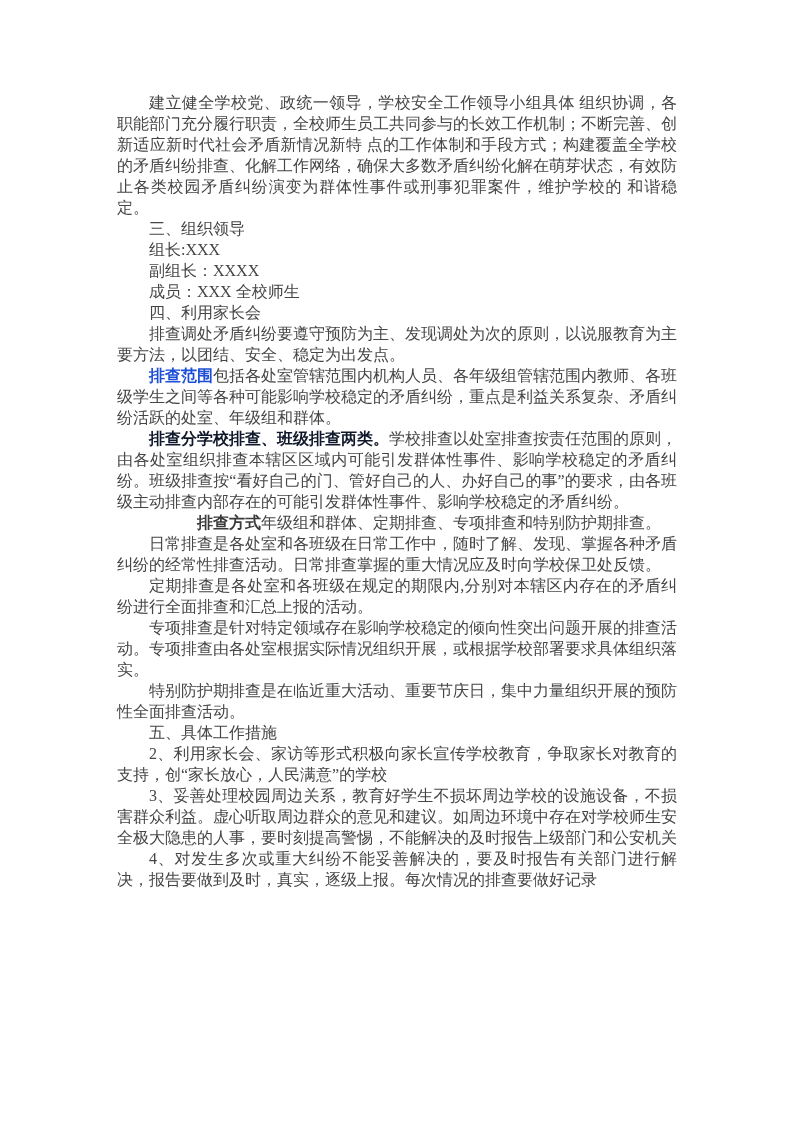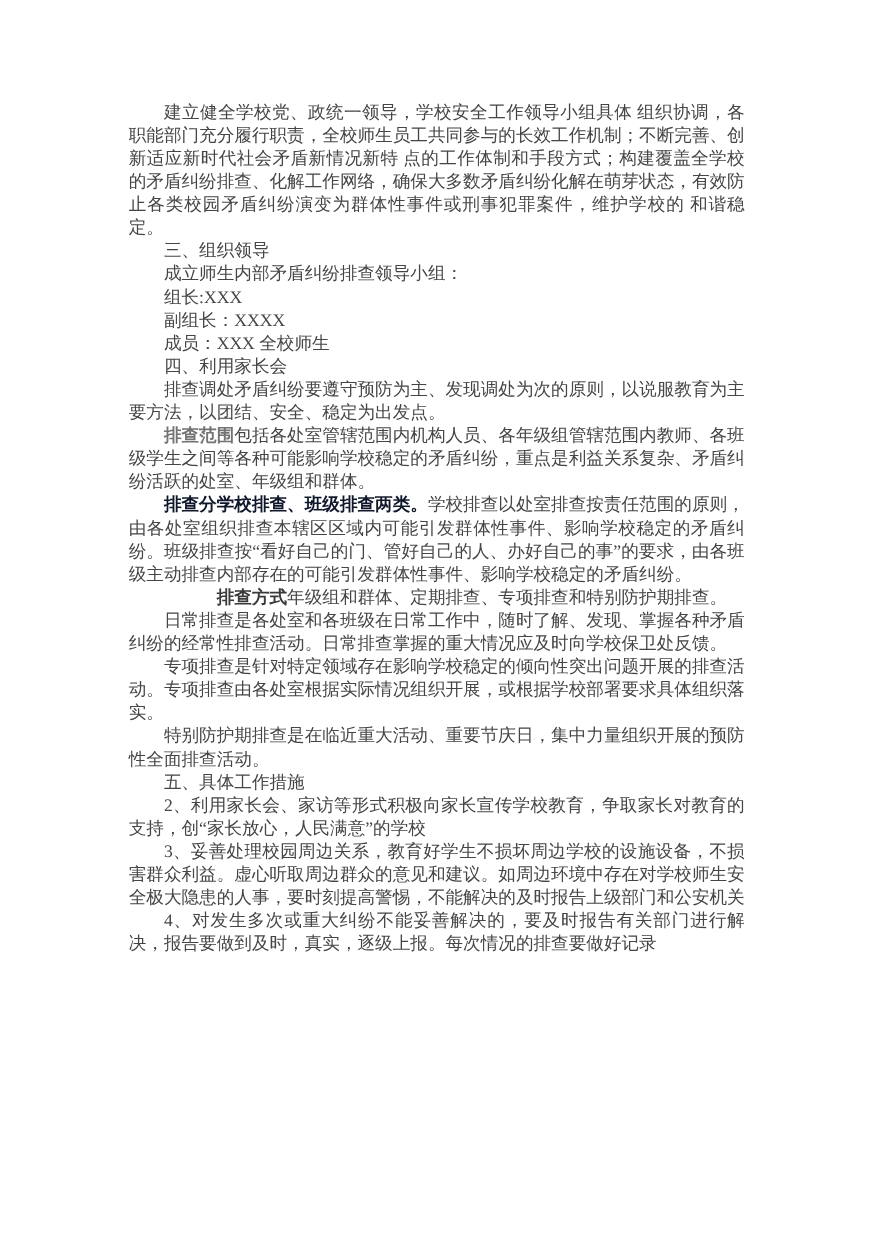--- a/index.html
+++ b/index.html
@@ -47,30 +47,30 @@
     font-weight: 400;
   }
 </style>
 </head>
 <body style="background: rgb(255, 255, 255);">
 
 <div class="page">
   <div class="doc-body" style="color: rgb(69, 69, 69);">
       <p class="para"><span class="run">建立健全学校党、政统一领导，学校安全工作领导小组具体 组织协调，各职能部门充分履行职责，全校师生员工共同参与的长效工作机制；不断完善、创新适应新时代社会矛盾新情况新特 点的工作体制和手段方式；构建覆盖全学校的矛盾纠纷排查、化解工作网络，确保大多数矛盾纠纷化解在萌芽状态，有效防止各类校园矛盾纠纷演变为群体性事件或刑事犯罪案件，维护学校的 和谐稳定。</span></p>
       <p class="para"><span class="run">三、组织领导</span></p>
-      <p class="para"><span class="run">成立师生内部矛盾纠纷排查领导小组：</span></p>
       <p class="para"><span class="run">组长:XXX</span></p>
       <p class="para"><span class="run">副组长：XXXX</span></p>
       <p class="para"><span class="run">成员：XXX 全校师生</span></p>
       <p class="para"><span class="run">四、利用家长会</span></p>
       <p class="para"><span class="run">排查调处矛盾纠纷要遵守预防为主、发现调处为次的原则，以说服教育为主要方法，以团结、安全、稳定为出发点。</span></p>
-      <p class="para"><span class="run-bold" style="color: #737373;">排查范围</span><span class="run">包括各处室管辖范围内机构人员、各年级组管辖范围内教师、各班级学生之间等各种可能影响学校稳定的矛盾纠纷，重点是利益关系复杂、矛盾纠纷活跃的处室、年级组和群体。</span></p>
+      <p class="para"><span class="run-bold" style="color: #1d4ed8;">排查范围</span><span class="run">包括各处室管辖范围内机构人员、各年级组管辖范围内教师、各班级学生之间等各种可能影响学校稳定的矛盾纠纷，重点是利益关系复杂、矛盾纠纷活跃的处室、年级组和群体。</span></p>
       <p class="para"><span class="run-bold" style="color: #0f172a;">排查分学校排查、班级排查两类。</span><span class="run">学校排查以处室排查按责任范围的原则，由各处室组织排查本辖区区域内可能引发群体性事件、影响学校稳定的矛盾纠纷。班级排查按“看好自己的门、管好自己的人、办好自己的事”的要求，由各班级主动排查内部存在的可能引发群体性事件、影响学校稳定的矛盾纠纷。</span></p>
       <p class="para"><span class="run-bold" style="color: rgb(58, 58, 58); margin-left: 48px;">排查方式</span><span class="run">年级组和群体、定期排查、专项排查和特别防护期排查。</span></p>
       <p class="para"><span class="run">日常排查是各处室和各班级在日常工作中，随时了解、发现、掌握各种矛盾纠纷的经常性排查活动。日常排查掌握的重大情况应及时向学校保卫处反馈。</span></p>
+      <p class="para"><span class="run">定期排查是各处室和各班级在规定的期限内,分别对本辖区内存在的矛盾纠纷进行全面排查和汇总上报的活动。</span></p>
       <p class="para"><span class="run">专项排查是针对特定领域存在影响学校稳定的倾向性突出问题开展的排查活动。专项排查由各处室根据实际情况组织开展，或根据学校部署要求具体组织落实。</span></p>
       <p class="para"><span class="run">特别防护期排查是在临近重大活动、重要节庆日，集中力量组织开展的预防性全面排查活动。</span></p>
       <p class="para"><span class="run">五、具体工作措施</span></p>
       <p class="para"><span class="run">2、利用家长会、家访等形式积极向家长宣传学校教育，争取家长对教育的支持，创“家长放心，人民满意”的学校</span></p>
       <p class="para"><span class="run">3、妥善处理校园周边关系，教育好学生不损坏周边学校的设施设备，不损害群众利益。虚心听取周边群众的意见和建议。如周边环境中存在对学校师生安全极大隐患的人事，要时刻提高警惕，不能解决的及时报告上级部门和公安机关</span></p>
       <p class="para"><span class="run">4、对发生多次或重大纠纷不能妥善解决的，要及时报告有关部门进行解决，报告要做到及时，真实，逐级上报。每次情况的排查要做好记录</span></p>
     </div>
 </div>
 
 </body></html>

